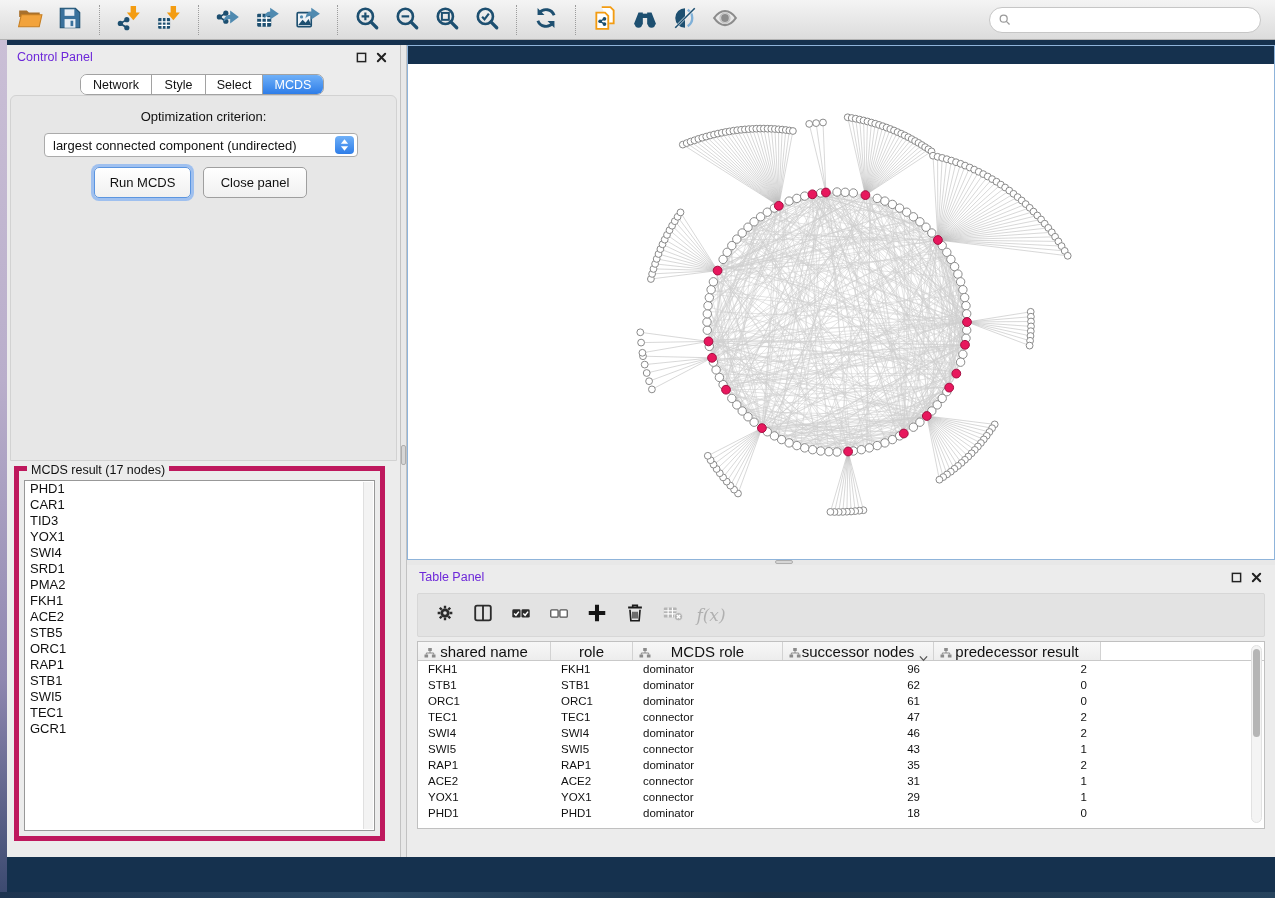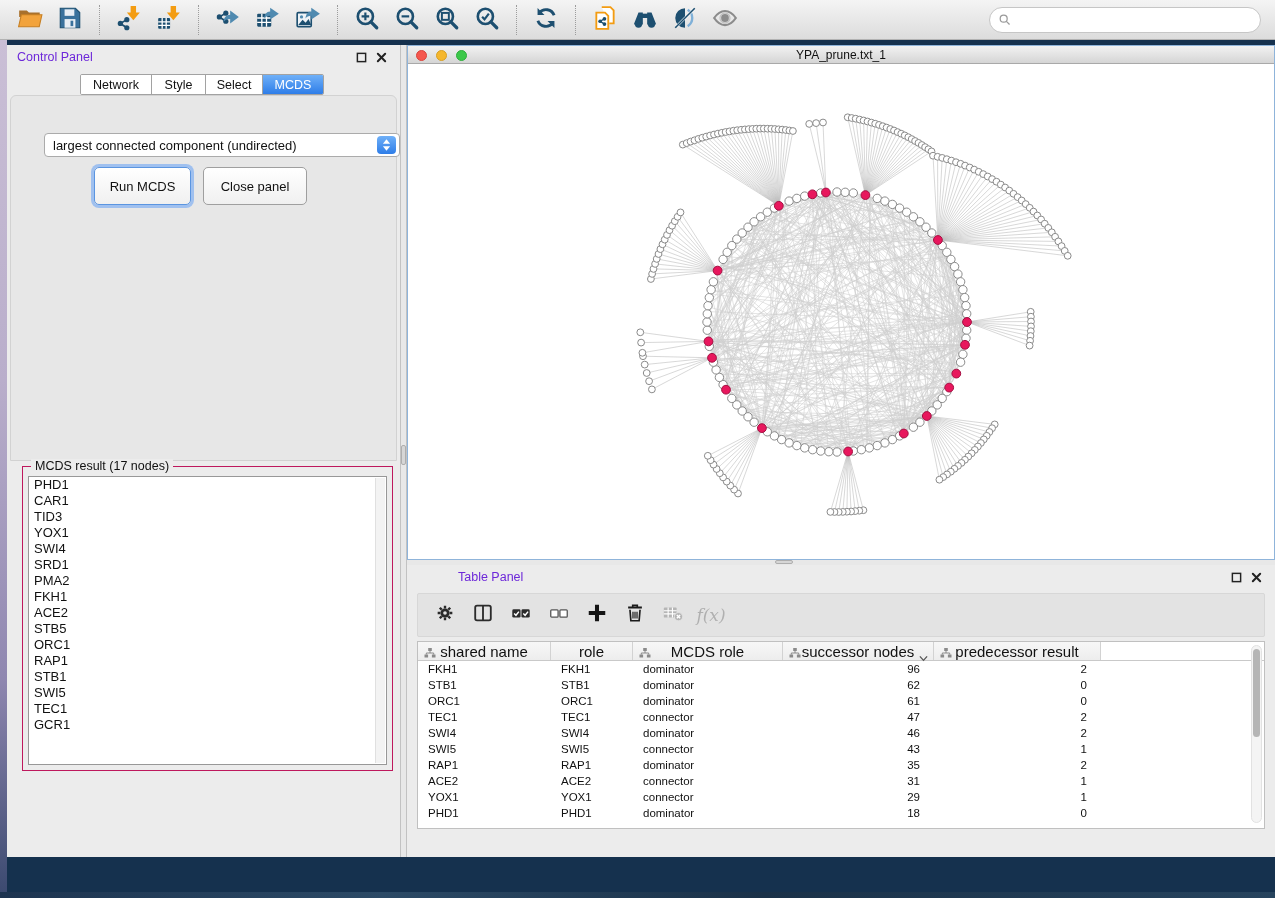--- a/index.html
+++ b/index.html
@@ -29,44 +29,44 @@
   .panel-title { position:absolute; font-size:12.5px; color:#6d28d9; }
   .win-btn { position:absolute; width:14px; height:14px; display:flex; align-items:center; justify-content:center; }
   .win-btn svg { width:11px; height:11px; }
 
   
   #control-panel { position:absolute; left:7px; top:45px; width:393px; height:812px; background:#ececec; }
   #cp-title { left:10px; top:5px; }
   #cp-float { right:32px; top:5px; }
   #cp-close { right:12px; top:5px; }
 
-  .seg { display:flex; border:1px solid #a2a2a2; border-radius:2px; overflow:hidden; background:#fff; height:21px; }
+  .seg { display:flex; border:1px solid #a2a2a2; border-radius:7px; overflow:hidden; background:#fff; height:21px; }
   .seg .tab { display:flex; align-items:center; justify-content:center; font-size:12.5px; color:#111;
     border-right:1px solid #a2a2a2; background:#fff; }
   .seg .tab:last-child { border-right:none; }
   .seg .tab.active { background:linear-gradient(180deg,#6fb0f8,#2e7de8); color:#fff; border-color:#2e7de8; }
   #cp-tabs { position:absolute; left:73px; top:29px; }
   #cp-tabs .tab:nth-child(1){ width:71px; } #cp-tabs .tab:nth-child(2){ width:54px; }
   #cp-tabs .tab:nth-child(3){ width:57px; } #cp-tabs .tab:nth-child(4){ width:60px; }
 
   #cp-inner { position:absolute; left:3px; top:50px; width:387px; height:366px; background:#e7e7e7;
     border:1px solid #d2d2d2; border-radius:6px 6px 0 0; }
   #opt-label { position:absolute; left:0; top:64px; width:100%; text-align:center; font-size:13px; color:#111; }
-  #criterion-select { position:absolute; left:37px; top:88px; width:356px; height:24px; background:#fff;
+  #criterion-select { position:absolute; left:37px; top:88px; width:314px; height:24px; background:#fff;
     border:1px solid #ababab; border-radius:4px; display:flex; align-items:center; }
   #criterion-select .sel-text { flex:1; font-size:13px; padding-left:8px; color:#111; white-space:nowrap; }
   #criterion-select .stepper { width:19px; height:18px; margin-right:3px; border-radius:4px;
     background:linear-gradient(180deg,#6fb0f8,#2e7de8); display:flex; flex-direction:column; align-items:center; justify-content:center; }
   .stepper svg { width:9px; height:7px; }
-  .btn { position:absolute; height:38px; background:linear-gradient(180deg,#ffffff,#f0f0f0); border:1px solid #9f9f9f;
+  .btn { position:absolute; height:31px; background:linear-gradient(180deg,#ffffff,#f0f0f0); border:1px solid #9f9f9f;
     border-radius:5px; font-size:13px; color:#111; display:flex; align-items:center; justify-content:center; }
   #run-btn { left:87px; top:122px; width:97px; box-shadow:0 0 0 3px rgba(100,160,245,.55); border-color:#5b95e0; }
   #close-btn { left:196px; top:122px; width:104px; }
 
-  #mcds-box { position:absolute; left:15px; top:421px; width:371px; height:305px; border:1px solid #be185d; }
+  #mcds-box { position:absolute; left:7px; top:421px; width:371px; height:375px; border:5px solid #be185d; }
   #mcds-box-title { position:absolute; top:-8px; left:8px; background:#ececec; padding:0 4px; font-size:12.5px; color:#111; }
   #mcds-list { position:absolute; left:5px; top:9px; right:5px; bottom:5px; background:#fff; border:1px solid #989898; overflow:hidden; }
   #mcds-scroll { position:absolute; right:1px; top:1px; bottom:1px; width:10px; background:#f3f3f3; border-left:1px solid #e0e0e0; }
   .mcds-item { font-size:13px; line-height:16px; padding-left:5px; color:#111; }
 
   
   #vsplitter { position:absolute; left:400px; top:45px; width:7px; height:812px; background:#e8e8e8;
     border-left:1px solid #c2c2c2; border-right:1px solid #c2c2c2; }
   #vsplit-handle { position:absolute; left:0px; top:400px; width:5px; height:20px; background:#d6d6d6;
     border:1px solid #aeaeae; border-radius:2px; }
@@ -81,21 +81,21 @@
   .tl { position:absolute; top:3.5px; width:11px; height:11px; border-radius:50%; }
   #tl-red { left:8px; background:#f5574e; border:1px solid #d9443c; }
   #tl-yellow { left:28px; background:#f5b72e; border:1px solid #d8a023; }
   #tl-green { left:48px; background:#3cc84a; border:1px solid #2eae3c; }
   #net-title { position:absolute; left:0; top:2px; width:100%; text-align:center; font-size:12px; color:#111; }
   #net-canvas { position:absolute; left:0; top:18px; width:866px; height:495px; background:#fff; }
   #net-canvas svg { position:absolute; left:0; top:0; }
 
   
   #table-panel { position:absolute; left:407px; top:565px; width:868px; height:292px; background:#ececec; }
-  #tp-title { left:12px; top:5px;margin-left:39px; }
+  #tp-title { left:12px; top:5px; }
   #tp-float { right:32px; top:5px; }
   #tp-close { right:12px; top:5px; }
   #tbl-toolbar { position:absolute; left:10px; top:28px; width:848px; height:44px; background:#e3e3e3;
     border:1px solid #d7d7d7; border-radius:2px; display:flex; align-items:center; padding-left:12px; }
   .ttb-btn { width:30px; height:30px; margin-right:8px; display:flex; align-items:center; justify-content:center; }
   .ttb-btn svg { width:22px; height:22px; }
   .ttb-btn .fx { font-family:"DejaVu Serif", serif; font-style:italic; font-size:17px; color:#b0b0b0; }
 
   #tbl-wrap { position:absolute; left:10px; top:76px; width:848px; height:188px; background:#fff; border:1px solid #c0c0c0; }
   #tbl-header { position:absolute; left:0; top:0; width:100%; height:19px; display:flex;
@@ -305,20 +305,21 @@
       </div>
 
     <div id="cp-tabs" class="seg">
         <div class="tab">Network</div>
         <div class="tab">Style</div>
         <div class="tab">Select</div>
         <div class="tab active">MCDS</div>
       </div>
     <div id="cp-inner"></div>
 
+    <div id="opt-label">Optimization criterion:</div>
     <div id="criterion-select">
       <span class="sel-text">largest connected component (undirected)</span>
       <span class="stepper">
         <svg viewBox="0 0 10 7">
             <path d="M1 6l4-5 4 5" fill="#fff"></path>
           </svg>
         <svg viewBox="0 0 10 7">
             <path d="M1 1l4 5 4-5" fill="#fff"></path>
           </svg>
       </span>
@@ -348,26 +349,20 @@
           <div id="mcds-scroll"></div>
       </div>
     </div>
   </div>
 
   <div id="vsplitter">
       <div id="vsplit-handle"></div>
     </div>
 
   <div id="network-window">
-    <div id="net-titlebar">
-      <div id="tl-red" class="tl"></div>
-      <div id="tl-yellow" class="tl"></div>
-      <div id="tl-green" class="tl"></div>
-      <div id="net-title">YPA_prune.txt_1</div>
-    </div>
     <div id="net-canvas">
         <svg width="866" height="495" viewBox="0 0 866 495">
           <g stroke="#9e9e9e" stroke-width="0.55" opacity="0.5">
             <line x1="370.8" y1="141.8" x2="417.3" y2="128.5"></line>
             <line x1="370.8" y1="141.8" x2="301.5" y2="232.5"></line>
             <line x1="370.8" y1="141.8" x2="499.8" y2="149.0"></line>
             <line x1="370.8" y1="141.8" x2="428.9" y2="388.0"></line>
             <line x1="370.8" y1="141.8" x2="550.9" y2="303.0"></line>
             <line x1="370.8" y1="141.8" x2="409.1" y2="386.5"></line>
             <line x1="370.8" y1="141.8" x2="300.0" y2="273.9"></line>

